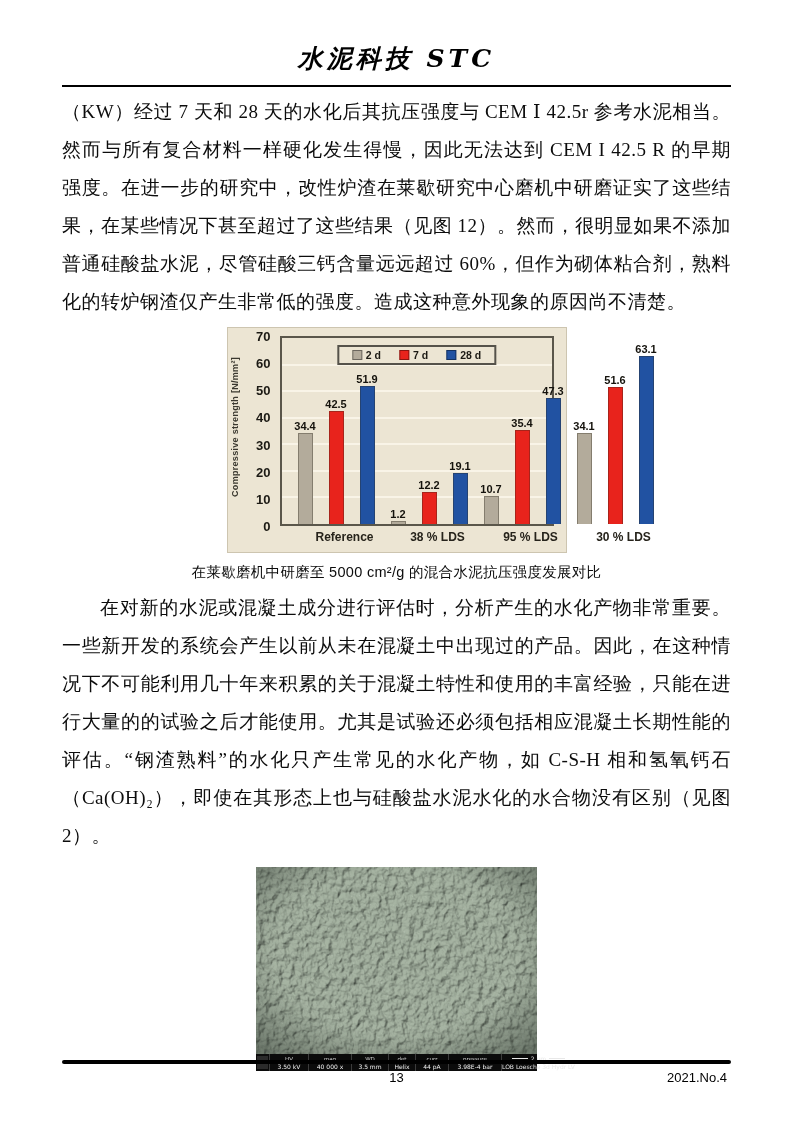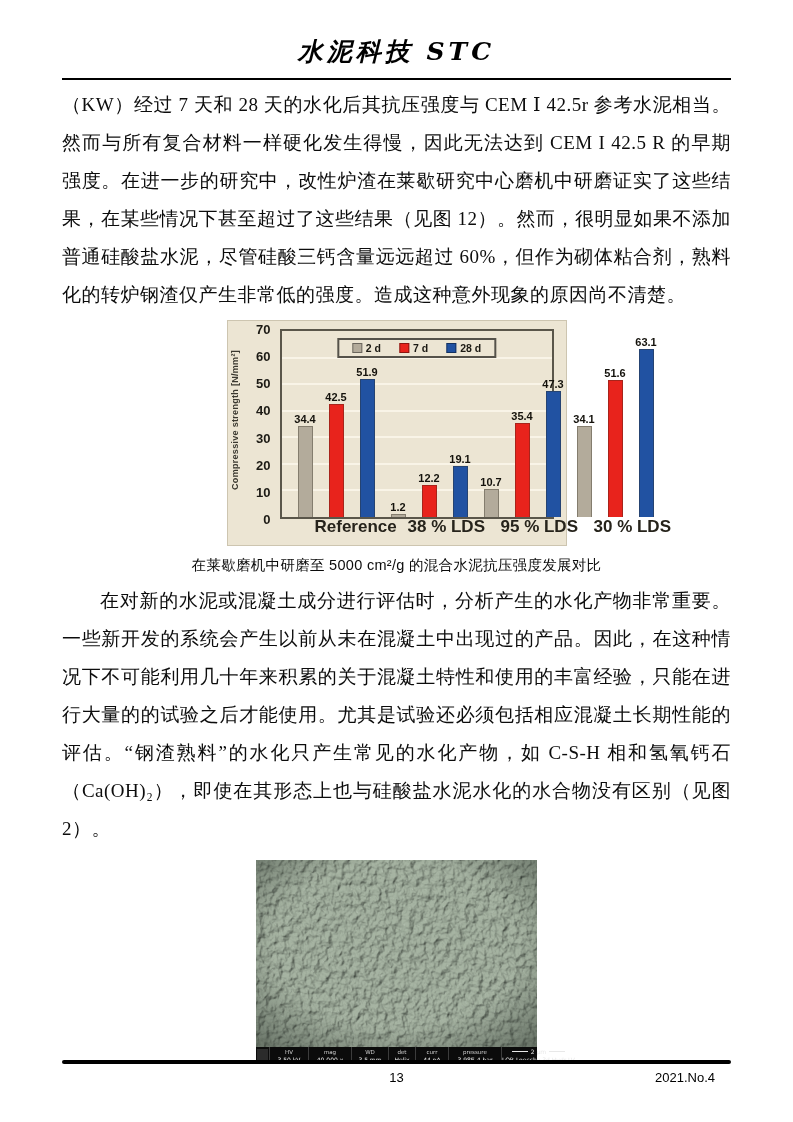--- a/index.html
+++ b/index.html
@@ -1,20 +1,20 @@
 <!DOCTYPE html>
 <html><head>
 <meta charset="utf-8">
 <style>
   html,body{margin:0;padding:0;background:#888;}
   .page{
     position:relative;width:793px;height:1122px;margin:0 auto;background:#ffffff;
     font-family:"Liberation Serif","DejaVu Serif",serif;color:#111;overflow:hidden;
   }
-  .header{padding-top:21px;margin-top:14px;}
+  .header{padding-top:42px;}
   .journal-title{
     text-align:center;font-family:"DejaVu Serif","Liberation Serif",serif;
     font-weight:700;font-style:italic;font-size:25px;letter-spacing:4px;color:#000;
   }
   .header-rule{margin:10px 62px 0 62px;height:2px;background:#000;}
   .body-text{
     margin:6px 62px 0 62px;font-size:19px;line-height:38px;letter-spacing:.5px;
     text-align:justify;color:#0c0c0c;
   }
   .body-text.indent{text-indent:2em;}
@@ -33,21 +33,21 @@
   .c-ticks{position:absolute;left:0;width:48px;top:8px;bottom:26px;}
   .c-tick{position:absolute;right:5px;transform:translateY(50%);font-size:13px;font-weight:700;color:#1c1a14;}
   .c-plot{position:absolute;left:52px;right:12px;top:8px;bottom:26px;border:2px solid #5a564a;box-sizing:border-box;}
   .c-grid{position:absolute;left:0;right:0;height:2px;background:#f9f4e7;}
   .c-groups{position:absolute;left:0;right:0;top:0;bottom:0;display:flex;}
   .c-group{flex:1;position:relative;display:flex;justify-content:center;}
   .c-bars{display:flex;align-items:flex-end;height:100%;}
   .c-barwrap{display:flex;flex-direction:column;align-items:center;justify-content:flex-end;width:15px;height:100%;padding-left:16px;}
   .c-val{font-size:11px;font-weight:700;color:#14120c;margin-bottom:1px;white-space:nowrap;}
   .c-bar{width:100%;box-sizing:border-box;border:1px solid rgba(45,40,25,.35);border-bottom:none;}
-  .c-cat{position:absolute;bottom:-20px;left:0;right:0;text-align:center;font-size:17px;font-weight:700;color:#26231b;white-space:nowrap;margin-left:33px;}
+  .c-cat{position:absolute;bottom:-20px;left:0;right:0;text-align:center;font-size:12px;font-weight:700;color:#26231b;white-space:nowrap;margin-left:33px;}
   .c-legend{
     position:absolute;top:7px;left:50%;transform:translateX(-50%);
     display:flex;gap:18px;align-items:center;background:#ece5d3;
     border:2px solid #55524a;padding:2px 13px;white-space:nowrap;
   }
   .c-leg-item{display:flex;align-items:center;}
   .c-leg-sq{width:8px;height:8px;display:inline-block;margin-right:4px;border:1px solid rgba(0,0,0,.4);}
   .c-leg-tx{font-size:10.5px;font-weight:700;color:#1c1a14;}
   
   .caption{
@@ -69,21 +69,21 @@
   .sem-scale{flex:1;display:flex;flex-direction:column;justify-content:center;border-left:1px solid #3c3c3c;}
   .sem-scale-top{display:flex;align-items:center;justify-content:center;gap:3px;height:8px;}
   .sem-scale-line{height:1px;background:#e8e8e8;width:16px;}
   .sem-scale-label{font-size:6px;line-height:8px;}
   .sem-credit{font-size:6px;line-height:8px;text-align:center;white-space:nowrap;}
   
   .footer{position:absolute;left:62px;right:62px;bottom:30px;}
   .footer-rule{height:4px;background:#000;border-radius:2px;}
   .footer-row{position:relative;height:22px;margin-top:6px;font-family:"Liberation Sans","DejaVu Sans",sans-serif;font-size:13px;color:#000;}
   .footer-page{position:absolute;left:50%;transform:translateX(-50%);}
-  .footer-issue{position:absolute;right:16px;}
+  .footer-issue{position:absolute;right:4px;}
 </style>
 </head>
 <body>
 
 <div class="page">
 
   <div class="header">
     <div class="journal-title">水泥科技 STC</div>
     <div class="header-rule"></div>
   </div>

